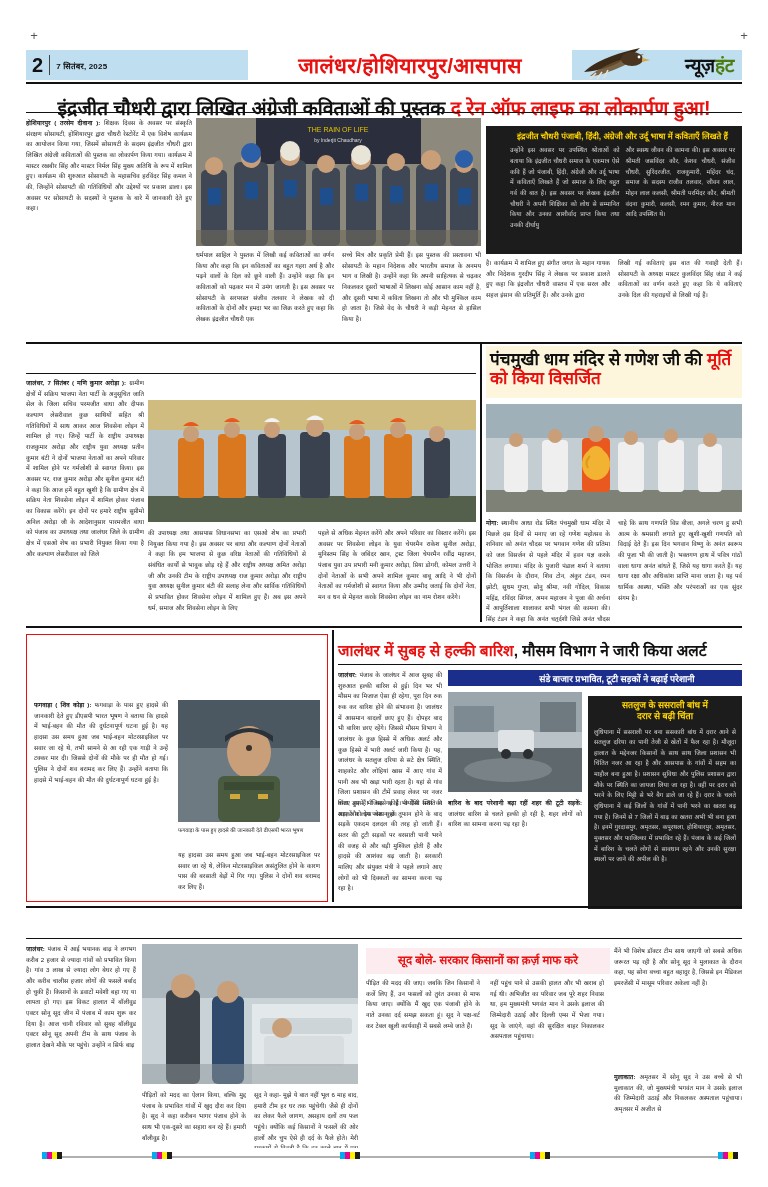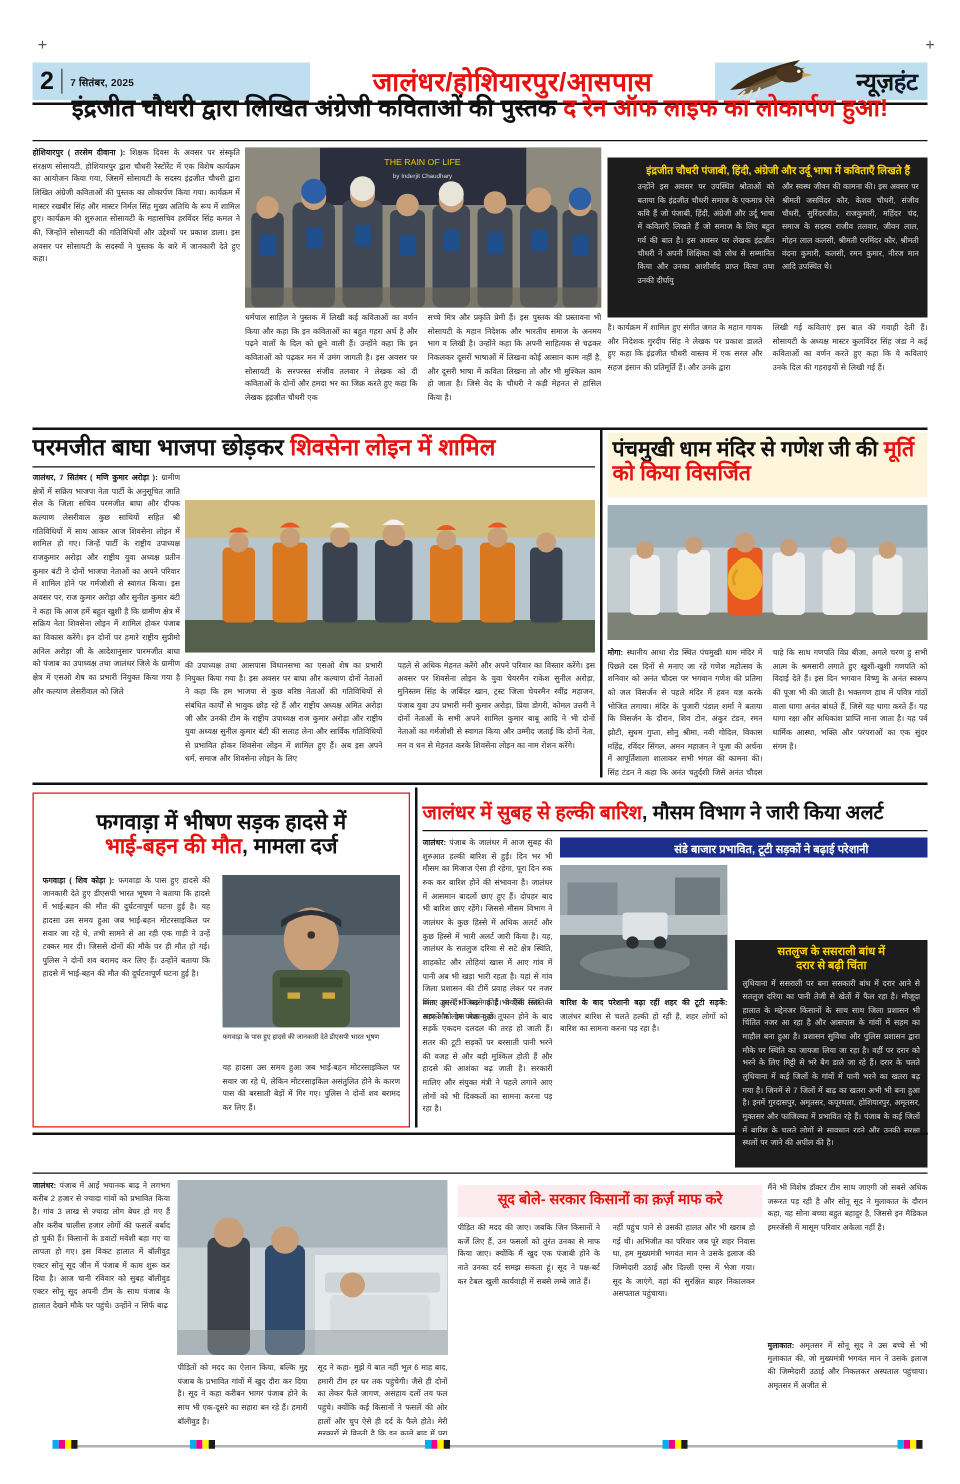--- a/index.html
+++ b/index.html
@@ -17,21 +17,21 @@
 
   
   .masthead { position: absolute; left: 26px; top: 50px; width: 716px; height: 30px; display: flex; align-items: stretch; }
   .mh-left { display: flex; align-items: center; background: #bfdef0; width: 222px; padding-left: 6px; }
   .mh-pageno { font-weight: bold; font-size: 20px; color: #111; padding-right: 6px; border-right: 1.5px solid #444; line-height: 1; }
   .mh-date { font-size: 8px; color: #111; padding-left: 6px; font-weight: bold; letter-spacing: .2px; }
   .mh-center { flex: 1; display: flex; align-items: center; justify-content: center; background: #ffffff; }
   .mh-center span { color: #e8110f; font-size: 21px; font-weight: bold; letter-spacing: .3px; text-align: right; }
   .mh-right { width: 170px; background: #bfdef0; position: relative; display: flex; align-items: center; justify-content: flex-end; padding-right: 8px; }
   .mh-logo-text { font-size: 19px; font-weight: bold; color: #111; letter-spacing: -.3px; z-index: 2; }
-  .mh-logo-text .red { color: #0f172a; }
+  .mh-logo-text .red { color: #4d7c0f; }
   .eagle { position: absolute; left: 8px; top: -8px; width: 74px; height: 42px; z-index: 1; }
 
   
   .rule { position: absolute; background: #111; }
 
   
   .hl { position: absolute; font-weight: bold; color: #111; line-height: 1.12; }
   .hl .red { color: #e8110f; }
   .hl .blk { color: #111; }
 
@@ -99,21 +99,21 @@
         <path d="M16 31 L10 37 M22 30 L17 37 M28 28 L24 36" stroke="#e8e2d4" stroke-width="1.6"></path>
       </svg>
       <div class="mh-logo-text">
         <span>न्यूज़</span><span class="red">हंट</span>
       </div>
     </div>
   </div>
 
   <div class="rule" style="left:26px;top:82px;width:716px;height:2px;"></div>
 
-  <div class="hl" style="left:26px;top:77px;width:716px;font-size:19.5px;text-align:center;">
+  <div class="hl" style="left:26px;top:98px;width:716px;font-size:19.5px;text-align:center;">
     <span class="blk">इंद्रजीत चौधरी द्वारा लिखित अंग्रेजी कविताओं की पुस्तक</span>
     <span class="red">द रेन ऑफ लाइफ का लोकार्पण हुआ!</span>
   </div>
   <div class="rule" style="left:26px;top:112px;width:716px;height:1.2px;"></div>
 
   <div class="col" style="left:26px;top:118px;width:166px;height:220px;">
     <p class="bodytext"><b>होशियारपुर ( तरसेम दीवाना ):</b> <span>शिक्षक दिवस के अवसर पर संस्कृति संरक्षण सोसायटी, होशियारपुर द्वारा चौधरी रेस्टोरेंट में एक विशेष कार्यक्रम का आयोजन किया गया, जिसमें सोसायटी के सदस्य इंद्रजीत चौधरी द्वारा लिखित अंग्रेजी कविताओं की पुस्तक का लोकार्पण किया गया। कार्यक्रम में मास्टर रखबीर सिंह और मास्टर निर्मल सिंह मुख्य अतिथि के रूप में शामिल हुए। कार्यक्रम की शुरुआत सोसायटी के महासचिव हरविंदर सिंह कमल ने की, जिन्होंने सोसायटी की गतिविधियों और उद्देश्यों पर प्रकाश डाला। इस अवसर पर सोसायटी के सदस्यों ने पुस्तक के बारे में जानकारी देते हुए कहा।</span></p>
   </div>
 
   <div class="photo ph-a" style="left:196px;top:118px;width:285px;height:128px;">
@@ -182,24 +182,20 @@
   </div>
   <div class="col" style="left:486px;top:258px;width:124px;height:80px;">
     <p class="bodytext">है। कार्यक्रम में शामिल हुए संगीत जगत के महान गायक और निदेशक गुरदीप सिंह ने लेखक पर प्रकाश डालते हुए कहा कि इंद्रजीत चौधरी वास्तव में एक सरल और सहज इंसान की प्रतिमूर्ति हैं। और उनके द्वारा</p>
   </div>
   <div class="col" style="left:618px;top:258px;width:124px;height:80px;">
     <p class="bodytext">लिखी गई कविताएं इस बात की गवाही देती हैं। सोसायटी के अध्यक्ष मास्टर कुलविंदर सिंह जंडा ने कई कविताओं का वर्णन करते हुए कहा कि ये कविताएं उनके दिल की गहराइयों से लिखी गई हैं।</p>
   </div>
 
   <div class="rule" style="left:26px;top:342px;width:716px;height:2px;"></div>
 
-  <div class="hl" style="left:26px;top:348px;width:450px;font-size:18.5px;">
-    <span class="blk">परमजीत बाघा भाजपा छोड़कर</span>
-    <span class="red">शिवसेना लोइन में शामिल</span>
-  </div>
   <div class="rule" style="left:26px;top:373px;width:450px;height:1px;"></div>
 
 
   <div class="col" style="left:26px;top:378px;width:118px;height:242px;">
     <p class="bodytext"><b>जालंधर, 7 सितंबर ( मणि कुमार अरोड़ा ):</b> <span>ग्रामीण क्षेत्रों में सक्रिय भाजपा नेता पार्टी के अनुसूचित जाति सेल के जिला सचिव परमजीत बाघा और दीपक कल्याण लेसरीवाल कुछ साथियों सहित श्री गतिविधियों में साथ आकर आज शिवसेना लोइन में शामिल हो गए। जिन्हें पार्टी के राष्ट्रीय उपाध्यक्ष राजकुमार अरोड़ा और राष्ट्रीय युवा अध्यक्ष प्रतीन कुमार बंटी ने दोनों भाजपा नेताओं का अपने परिवार में शामिल होने पर गर्मजोशी से स्वागत किया। इस अवसर पर, राज कुमार अरोड़ा और सुनील कुमार बंटी ने कहा कि आज हमें बहुत खुशी है कि ग्रामीण क्षेत्र में सक्रिय नेता शिवसेना लोइन में शामिल होकर पंजाब का विकास करेंगे। इन दोनों पर हमारे राष्ट्रीय सुप्रीमो अनिल अरोड़ा जी के आदेशानुसार पारमजीत बाघा को पंजाब का उपाध्यक्ष तथा जालंधर जिले के ग्रामीण क्षेत्र में एसओ शेष का प्रभारी नियुक्त किया गया है और कल्याण लेसरीवाल को जिले</span></p>
   </div>
 
   <div class="photo ph-b" style="left:148px;top:400px;width:328px;height:122px;">
     <svg viewBox="0 0 328 122" width="328" height="122">
       <rect width="328" height="122" fill="#b7c6ce"></rect>
@@ -285,24 +281,20 @@
   <div class="col" style="left:486px;top:518px;width:124px;height:104px;">
     <p class="bodytext"><b>मोगा:</b> <span>स्थानीय आधा रोड स्थित पंचमुखी धाम मंदिर में पिछले दस दिनों से मनाए जा रहे गणेश महोत्सव के शनिवार को अनंत चौदस पर भगवान गणेश की प्रतिमा को जल विसर्जन से पहले मंदिर में हवन यज्ञ करके भोजित लगाया। मंदिर के पुजारी पंडाल शर्मा ने बताया कि विसर्जन के दौरान, शिव टोन, अंकुर टंडन, रमन झोटी, सुधम गुप्ता, सोनु श्रीमा, नवी गोदिल, विकास महिंद्र, रविंदर सिंगल, अमन महाजन ने पूजा की अर्चना में आपूर्तिशाला शालाकर सभी भंगल की कामना की। सिंह टंडन ने कहा कि अनंत चतुर्दशी जिसे अनंत चौदस भी कहते हैं। गणेश उत्सव का अंतिम दिन होता है। यह पर्व भाद्रपद मास की शुक्ल पक्ष की चतुर्दशी तिथि को मनाया जाता है।</span></p>
   </div>
   <div class="col" style="left:618px;top:518px;width:124px;height:104px;">
     <p class="bodytext">चाहे कि साथ गणपति विप्र बीजा, अगले चरण हु सभी आत्म के श्रमसारी लगाते हुए खुशी-खुशी गणपति को विदाई देते हैं। इस दिन भगवान विष्णु के अनंत स्वरूप की पूजा भी की जाती है। भक्तगण हाथ में पवित्र गांठों वाला धागा अनंत बांधते हैं, जिसे यह धागा करते हैं। यह धागा रक्षा और अधिकांश प्राप्ति माना जाता है। यह पर्व धार्मिक आस्था, भक्ति और परंपराओं का एक सुंदर संगम है।</p>
   </div>
 
   <div class="rule" style="left:26px;top:626px;width:716px;height:2px;"></div>
 
   <div class="redborder" style="left:26px;top:634px;width:302px;height:268px;"></div>
-  <div class="hl" style="left:34px;top:648px;width:286px;font-size:17px;text-align:center;">
-    <span class="blk">फगवाड़ा में भीषण सड़क हादसे में</span><br>
-    <span class="red">भाई-बहन की मौत</span><span class="blk">, मामला दर्ज</span>
-  </div>
 
   <div class="col" style="left:34px;top:700px;width:134px;height:196px;">
     <p class="bodytext"><b>फगवाड़ा ( शिव कोड़ा ):</b> <span>फगवाड़ा के पास हुए हादसे की जानकारी देते हुए डीएसपी भारत भूषण ने बताया कि हादसे में भाई-बहन की मौत की दुर्घटनापूर्ण घटना हुई है। यह हादसा उस समय हुआ जब भाई-बहन मोटरसाइकिल पर सवार जा रहे थे, तभी सामने से आ रही एक गाड़ी ने उन्हें टक्कर मार दी। जिससे दोनों की मौके पर ही मौत हो गई। पुलिस ने दोनों शव बरामद कर लिए हैं। उन्होंने बताया कि हादसे में भाई-बहन की मौत की दुर्घटनापूर्ण घटना हुई है।</span></p>
   </div>
 
   <div class="photo ph-d" style="left:178px;top:700px;width:142px;height:122px;">
     <svg viewBox="0 0 142 122" width="142" height="122">
       <rect width="142" height="122" fill="#6e7a82"></rect>
       <rect x="0" y="0" width="142" height="48" fill="#4b5861"></rect>
       <ellipse cx="71" cy="52" rx="22" ry="26" fill="#c99f7a"></ellipse>
@@ -341,21 +333,21 @@
       <rect x="6" y="14" width="40" height="26" fill="#7e8a91"></rect>
       <rect x="92" y="10" width="36" height="30" fill="#6e7a80"></rect>
       <rect x="0" y="56" width="134" height="44" fill="#5f686c"></rect>
       <ellipse cx="60" cy="78" rx="44" ry="12" fill="#8b959a" opacity=".6"></ellipse>
       <rect x="50" y="38" width="36" height="22" rx="3" fill="#dfe3e5"></rect>
       <circle cx="58" cy="62" r="5" fill="#2b2f31"></circle>
         <circle cx="80" cy="62" r="5" fill="#2b2f31"></circle>
     </svg>
   </div>
 
-  <div class="box-black" style="left:588px;top:752px;width:154px;height:182px;padding:4px 6px;">
+  <div class="box-black" style="left:588px;top:696px;width:154px;height:213px;padding:4px 6px;">
     <div class="bx-title" style="font-size:9px;">
       <span>सतलुज के ससराली बांध में</span><br>
       <span>दरार से बढ़ी चिंता</span>
     </div>
     <p class="bodytext">लुधियाना में ससराली पर बना ससकारी बांध में दरार आने से सतलुज दरिया का पानी तेजी से खेतों में फैल रहा है। मौजूदा हालात के मद्देनजर किसानों के साथ साथ जिला प्रशासन भी चिंतित नजर आ रहा है और आसपास के गांवों में सहम का माहौल बना हुआ है। प्रशासन सुविधा और पुलिस प्रशासन द्वारा मौके पर स्थिति का जायजा लिया जा रहा है। वहीं पर दरार को भरने के लिए मिट्टी से भरे बैग डाले जा रहे हैं। दरार के चलते लुधियाना में कई जिलों के गांवों में पानी भरने का खतरा बढ़ गया है। जिनमें से 7 जिलों में बाढ़ का खतरा अभी भी बना हुआ है। इनमें गुरदासपुर, अमृतसर, कपूरथला, होशियारपुर, अमृतसर, मुक्तसर और फाजिल्का में प्रभावित रहे हैं। पंजाब के कई जिलों में बारिश के चलते लोगों से सावधान रहने और उनकी सुरक्षा स्थलों पर जाने की अपील की है।</p>
   </div>
 
   <div class="col" style="left:448px;top:798px;width:134px;height:96px;">
     <p class="bodytext"><b>बारिश के बाद परेशानी बढ़ा रहीं शहर की टूटी सड़कें:</b> <span>जालंधर बारिश से चलते हल्की हो रही है, शहर लोगों को बारिश का सामना करना पड़ रहा है।</span></p>
   </div>

